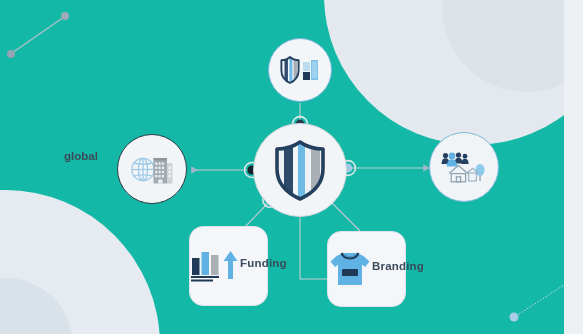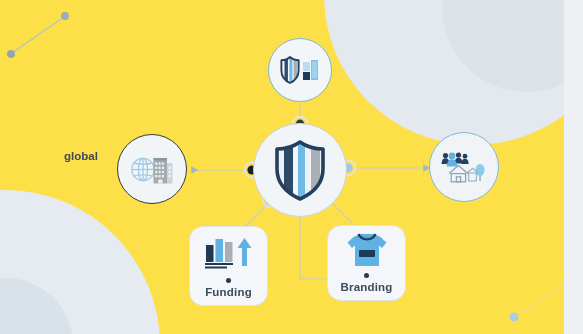--- a/index.html
+++ b/index.html
@@ -5,21 +5,21 @@
   html, body {
     margin: 0;
     padding: 0;
     background: #eef1f4;
   }
   #stage {
     position: relative;
     width: 564px;
     height: 334px;
     overflow: hidden;
-    background: #fde047;
+    background: #14b8a6;
     font-family: "Liberation Sans", sans-serif;
   }
 
   
   .blob {
     position: absolute;
     border-radius: 50%;
     pointer-events: none;
   }
   #blob-tr-outer {
@@ -98,25 +98,25 @@
   }
 
   
   .card {
     position: absolute;
     box-sizing: border-box;
     border-radius: 14px;
     background: #f4f6f9;
     border: 1px solid #dde3e9;
     display: flex;
-    flex-direction: column;
+    flex-direction: row;
     align-items: center;
   }
   #card-funding { left: 189px; top: 226px; width: 79px; height: 80px; }
-  #card-branding { left: 327px; top: 225px; width: 79px; height: 76px; text-align: center; }
+  #card-branding { left: 327px; top: 231px; width: 79px; height: 76px; text-align: center; }
   .card-art {
     flex: 1;
     display: flex;
     align-items: center;
     justify-content: center;
     width: 100%;
   }
   .card-dot {
     width: 5px; height: 5px;
     border-radius: 50%;

